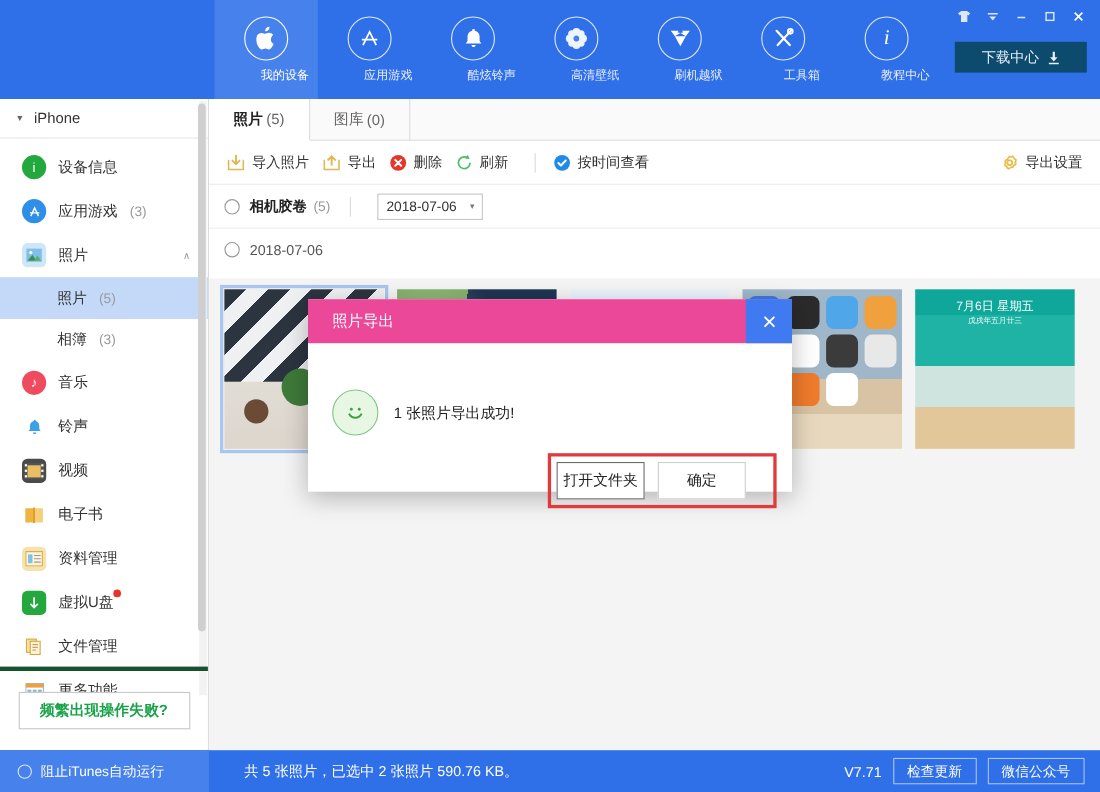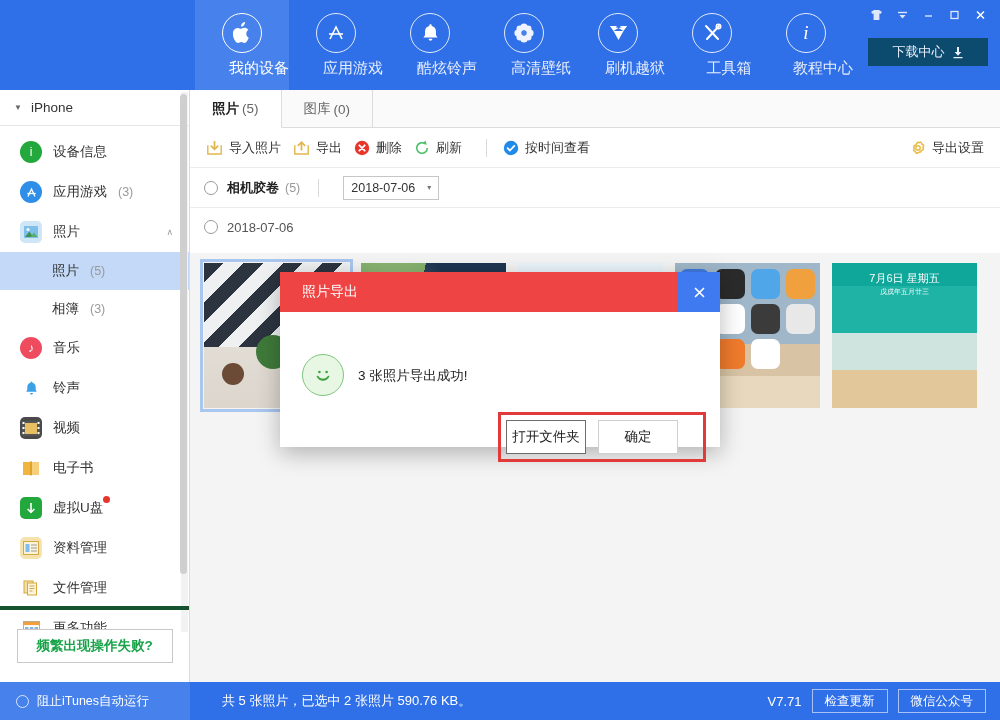--- a/index.html
+++ b/index.html
@@ -36,21 +36,21 @@
     align-items: center; justify-content: center; gap: 6px;
     color: #e8eefc; cursor: pointer;
   }
   .navitem.active { background: #4681ec; color: #fff; }
   .nav-ic {
     width: 40px; height: 40px; border-radius: 50%;
     border: 1.5px solid rgba(255,255,255,.85);
     display: flex; align-items: center; justify-content: center;
   }
   .navitem.active .nav-ic { border-color: #fff; }
-  .nav-lbl { font-size: 15px; margin-left: 34px; }
+  .nav-lbl { font-size: 11px; margin-left: 34px; }
 
   
   .winbtns { position: absolute; right: 8px; top: 4px; display: flex; gap: 2px; }
   .winbtn {
     width: 24px; height: 22px; display: flex; align-items: center;
     justify-content: center; color: #dce7fb; font-size: 13px; cursor: pointer;
   }
   .dlcenter {
     position: absolute; right: 12px; top: 38px; width: 120px; height: 28px;
     background: #0c4a6e; color: #eaf0fd; font-size: 13px;
@@ -234,21 +234,21 @@
     height: 24px; padding: 0 12px; border: 1px solid #a7c2f5; color: #fff;
     font-size: 12.5px; display: flex; align-items: center; cursor: pointer;
   }
 
   
   .overlay-dlg {
     position: absolute; left: 280px; top: 272px; width: 440px; height: 175px;
     background: #fff; box-shadow: 0 6px 22px rgba(0,0,0,.28); z-index: 50;
   }
   .dlg-head {
-    height: 40px; background: #ef4444; display: flex; align-items: center;
+    height: 40px; background: #ec4899; display: flex; align-items: center;
     padding-left: 22px; color: #fff; font-size: 14px; position: relative;
   }
   .dlg-close {
     position: absolute; right: 0; top: 0; width: 42px; height: 40px;
     display: flex; align-items: center; justify-content: center;
     color: #fff; font-size: 17px; cursor: pointer; background: #3f7af0;
   }
   .dlg-body { height: 135px; position: relative; }
   .smiley {
     position: absolute; left: 22px; top: 42px; width: 42px; height: 42px;
@@ -474,42 +474,42 @@
           <svg width="18" height="16" viewBox="0 0 18 16">
               <path fill="#f0b53f" d="M1 2h7v13H1z"></path>
               <path fill="#f7cf7a" d="M10 2h7v13h-7z"></path>
               <rect x="8" y="1.4" width="2" height="14" fill="#e0a02c"></rect>
             </svg>
         </span>
         <span>电子书</span>
       </div>
 
       <div class="sb-item">
-        <span class="micon" style="background:#22a83c;">
-          <svg width="14" height="14" viewBox="0 0 14 14">
-              <path fill="#fff" d="M6.2 2h1.6v7.4l2-2 1.1 1.1L7 12.4 3.1 8.5l1.1-1.1 2 2z"></path>
-            </svg>
-        </span>
-        <span class="dot-lbl">
-          <span>虚拟U盘</span>
-          <span class="reddot"></span>
-        </span>
-      </div>
-
-      <div class="sb-item">
         <span class="micon" style="background:#f4e3b0;">
           <svg width="16" height="14" viewBox="0 0 16 14">
               <rect x="0.5" y="0.5" width="15" height="13" fill="#fdf4db" stroke="#d6a93f"></rect>
               <rect x="2.5" y="3" width="4" height="8" fill="#7fc0ea"></rect>
               <g stroke="#9a9a9a" stroke-width="1">
                 <path d="M8 4h6M8 7h6M8 10h6"></path>
               </g>
             </svg>
         </span>
         <span>资料管理</span>
+      </div>
+
+      <div class="sb-item">
+        <span class="micon" style="background:#22a83c;">
+          <svg width="14" height="14" viewBox="0 0 14 14">
+              <path fill="#fff" d="M6.2 2h1.6v7.4l2-2 1.1 1.1L7 12.4 3.1 8.5l1.1-1.1 2 2z"></path>
+            </svg>
+        </span>
+        <span class="dot-lbl">
+          <span>虚拟U盘</span>
+          <span class="reddot"></span>
+        </span>
       </div>
 
       <div class="sb-item">
         <span class="micon" style="background:transparent;">
           <svg width="16" height="16" viewBox="0 0 16 16">
               <rect x="1" y="1" width="9" height="12" fill="#f3dfa4" stroke="#d6a93f"></rect>
               <rect x="4.5" y="3" width="9" height="12" fill="#fdf4db" stroke="#d6a93f"></rect>
               <g stroke="#c9a55e">
                 <path d="M6.5 6h5M6.5 8.5h5M6.5 11h3"></path>
               </g>
@@ -675,21 +675,21 @@
       </div>
     </div>
     <div class="dlg-body">
       <div class="smiley">
         <svg width="24" height="24" viewBox="0 0 24 24">
             <circle cx="8.4" cy="9" r="1.3" fill="#3ba33b"></circle>
             <circle cx="15.6" cy="9" r="1.3" fill="#3ba33b"></circle>
             <path fill="none" stroke="#3ba33b" stroke-width="1.8" stroke-linecap="round" d="M6.6 13.6a6.2 6.2 0 0 0 10.8 0"></path>
           </svg>
       </div>
-      <div class="dlg-msg">3 张照片导出成功!</div>
+      <div class="dlg-msg">1 张照片导出成功!</div>
       <div class="redbox"></div>
       <div class="dlg-btns">
         <div class="dbtn primary">打开文件夹</div>
         <div class="dbtn second">确定</div>
       </div>
     </div>
   </div>
 
   <div class="status">
     <div class="st-left">

